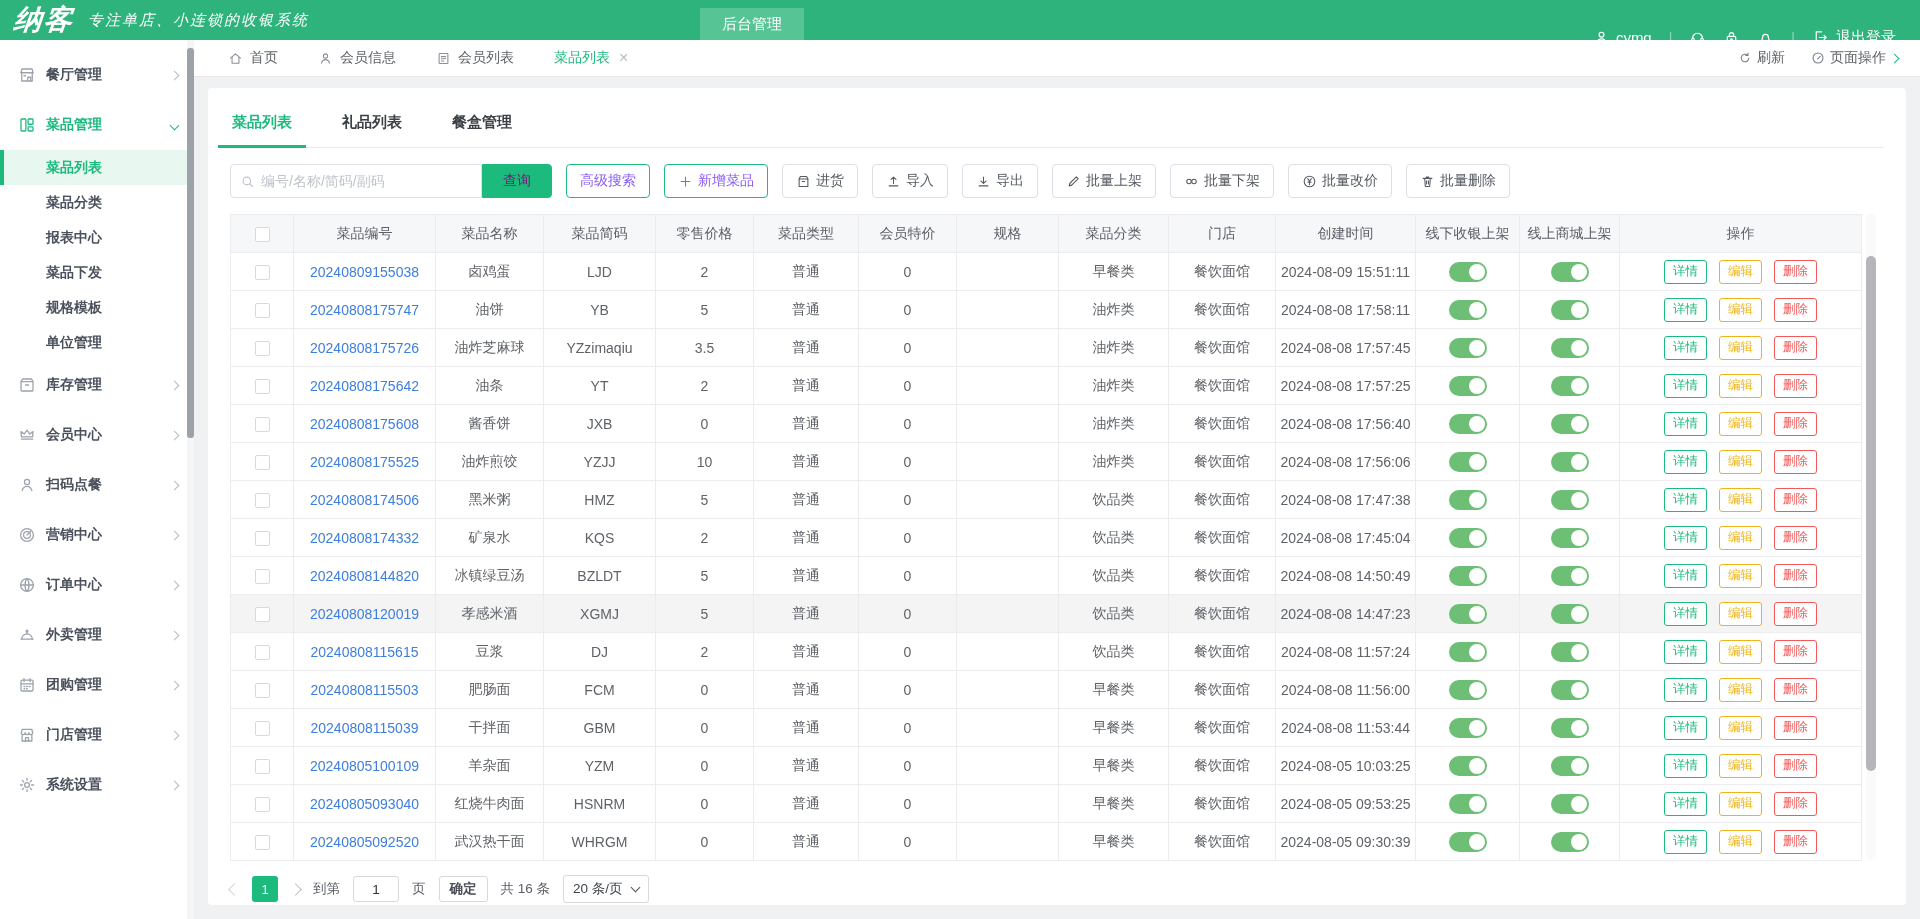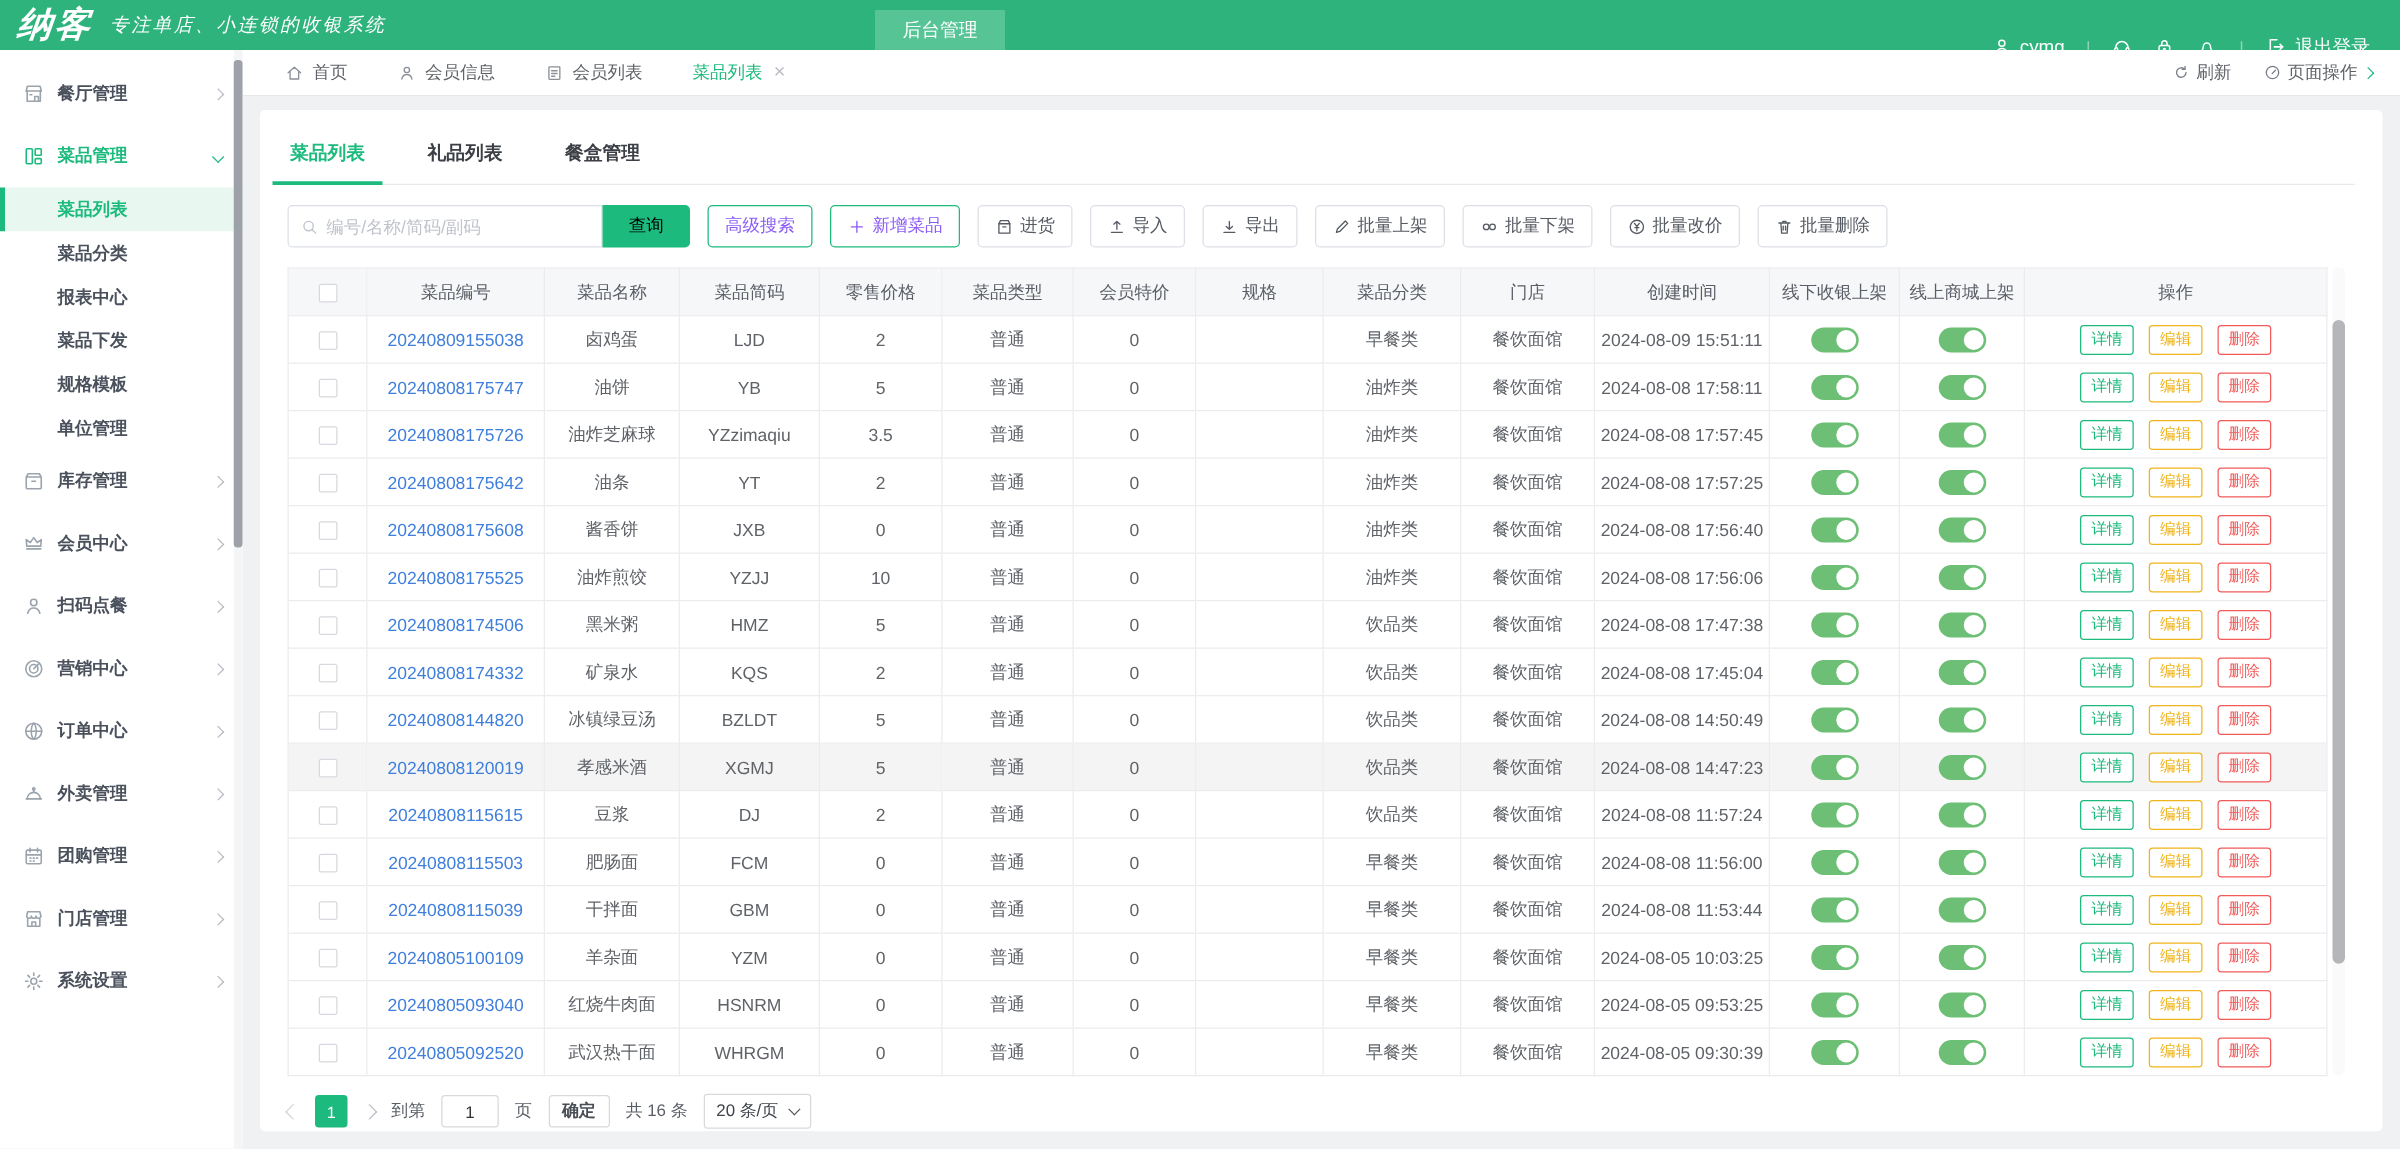--- a/index.html
+++ b/index.html
@@ -77,21 +77,21 @@
     border-radius:4px 0 0 4px; display:flex; align-items:center; padding:0 9px; background:#fff; }
   .searchbox svg { width:15px; height:15px; color:#c0c4cc; flex:none; }
   .searchbox input { border:none; outline:none; flex:1; min-width:0; margin-left:6px;
     font-size:14px; color:#333; font-family:inherit; }
   .searchbox input::placeholder { color:#bfc3cb; }
   .btn { height:34px; display:inline-flex; align-items:center; gap:5px; padding:0 13px;
     border-radius:4px; font-size:14px; background:#fff; border:1px solid #dcdfe6;
     color:#565b63; cursor:pointer; font-family:inherit; white-space:nowrap; }
   .btn-icon { width:15px; height:15px; }
   .btn-icon svg { width:15px; height:15px; }
-  .btn-primary { background:#1cba7d; border-color:#1cba7d; color:#000000;
+  .btn-primary { background:#1cba7d; border-color:#1cba7d; color:#701a75;
     border-radius:0 4px 4px 0; padding:0 20px; }
   .btn-green { color:#8b5cf6; border-color:#1cba7d; }
   .btns { display:flex; gap:14px; margin-left:14px; }
 
   
   .table-wrap { margin-top:16px; }
   table { border-collapse:collapse; table-layout:fixed; width:1631px;
     font-size:14px; color:#5f6368; }
   th, td { border:1px solid #ececee; text-align:center; height:38px; padding:0 4px;
     overflow:hidden; white-space:nowrap; }

